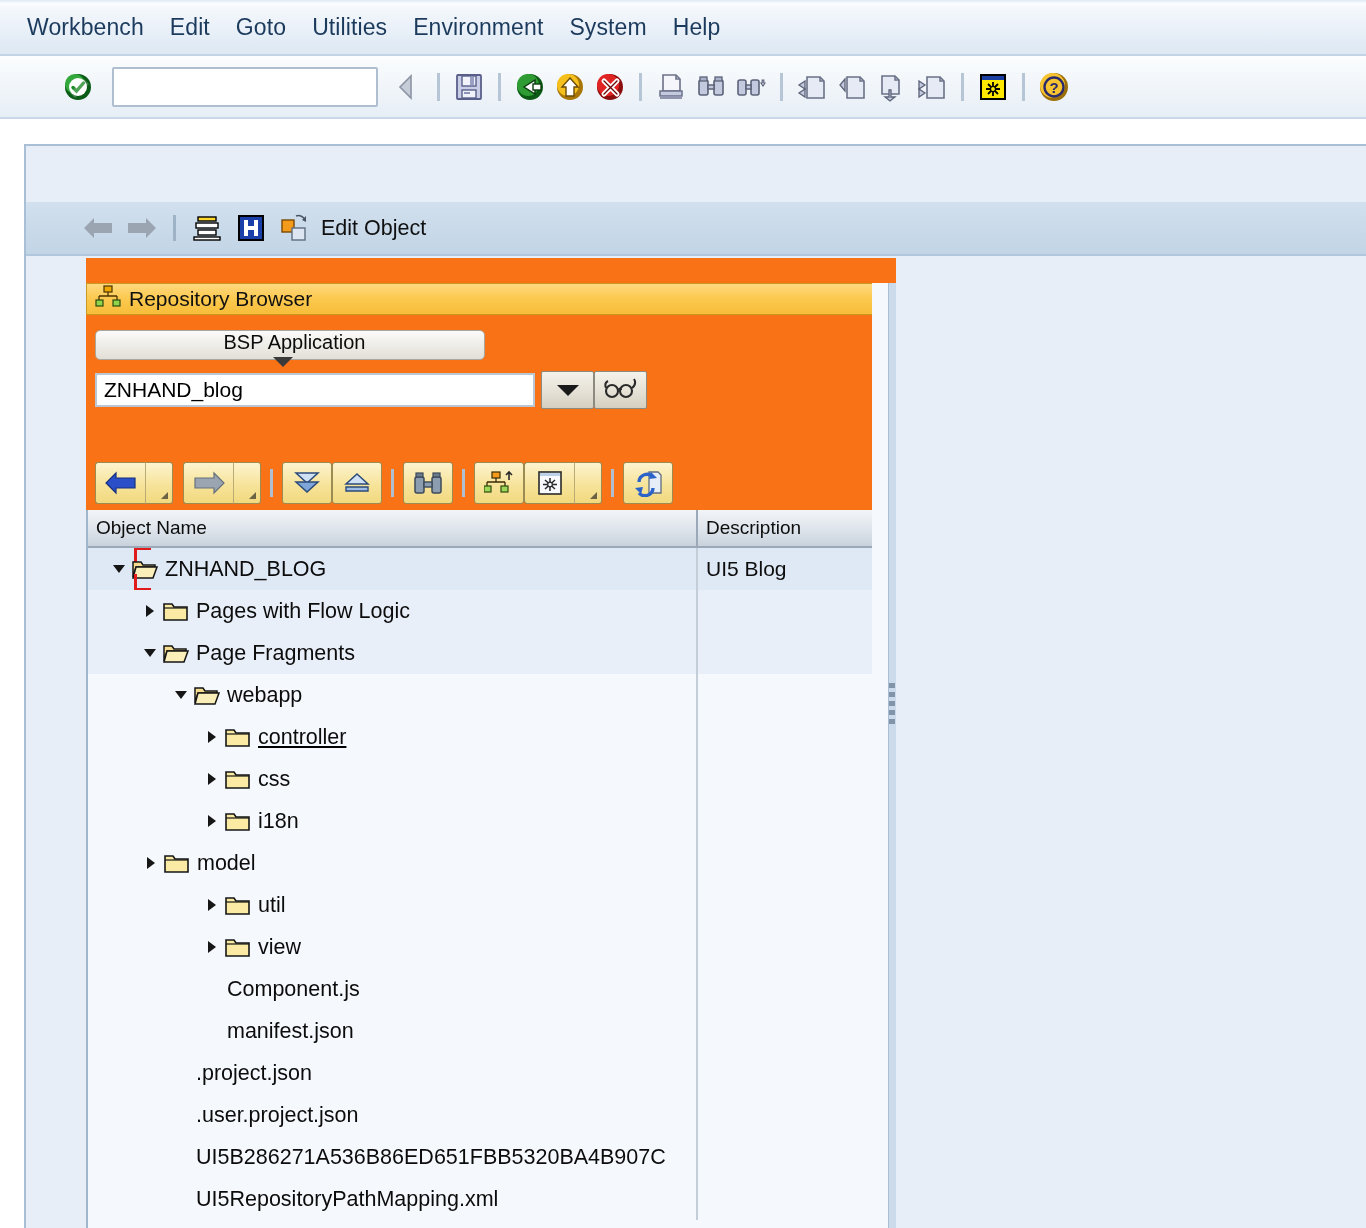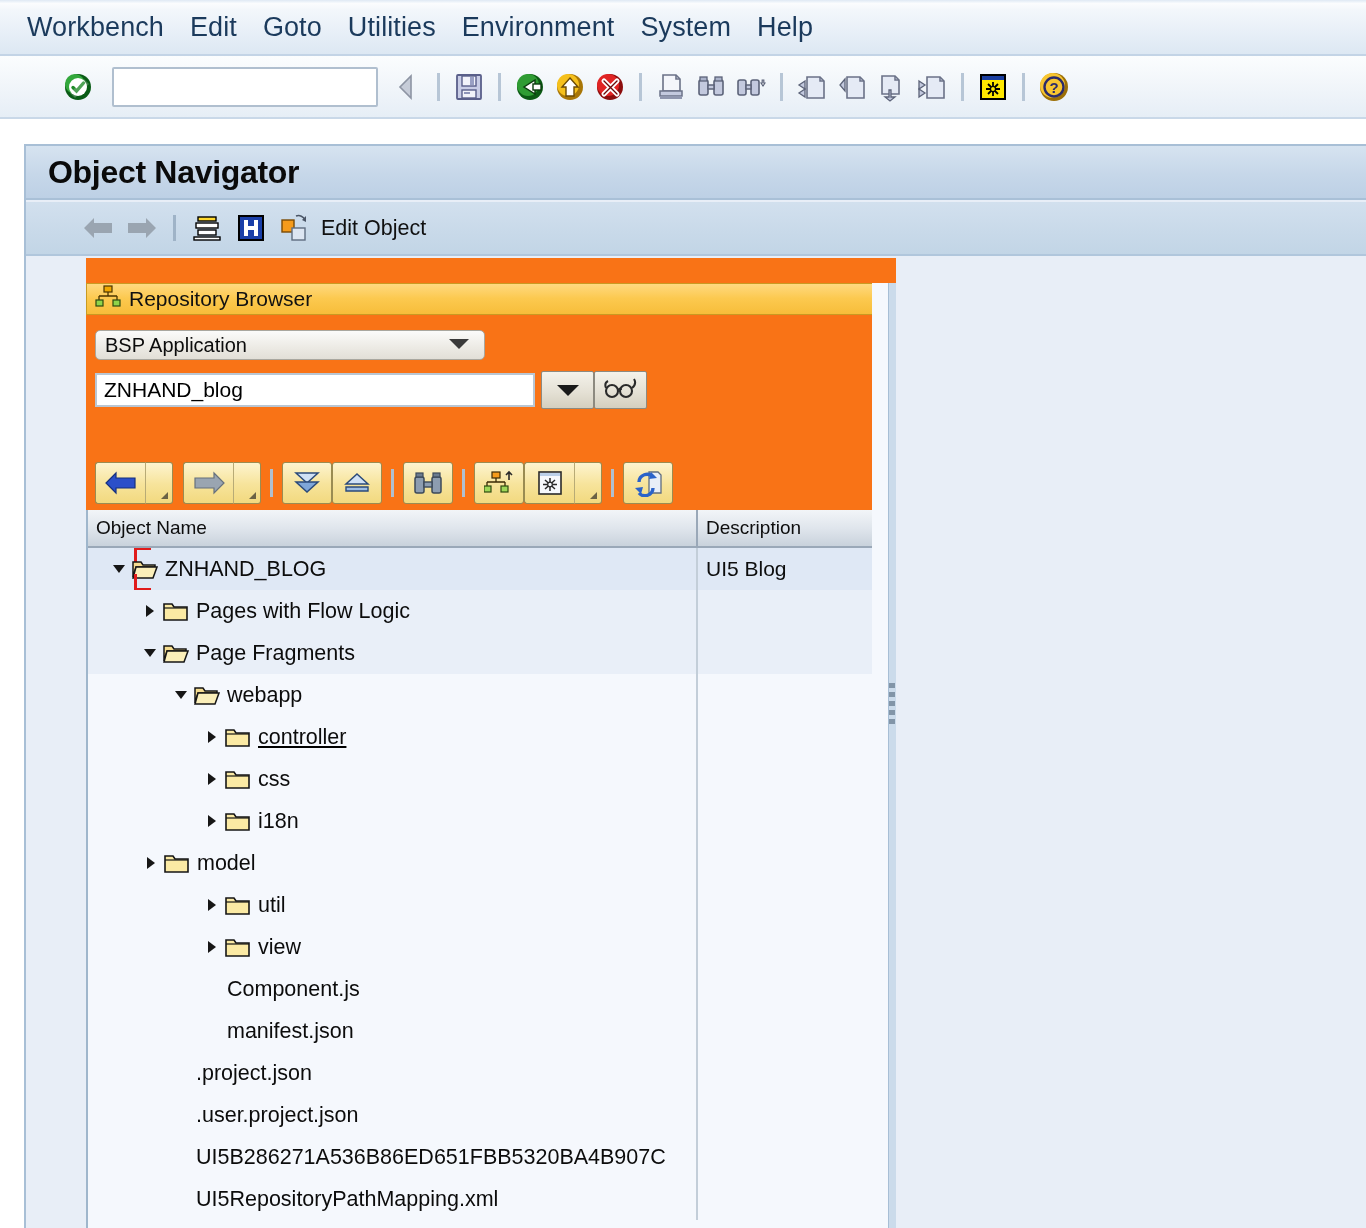--- a/index.html
+++ b/index.html
@@ -17,21 +17,21 @@
     background: linear-gradient(to bottom, #ffffff 0%, #f3f7fb 18%, #e9f0f8 55%, #dde8f3 99%);
     border-bottom: 2px solid #c3d4e6;
     display: flex; align-items: center;
     padding-left: 14px;
   }
   #menubar::before {
     content: ""; position: absolute; left: 0; top: 0; width: 100%; height: 3px;
     background: linear-gradient(to bottom, #dfe9f4, #f7fafd);
   }
   .menu-item {
-    font-size: 27px; color: #1b3a5c; padding: 2px 13px;
+    font-size: 23px; color: #1b3a5c; padding: 2px 13px;
     letter-spacing: 0.1px; white-space: nowrap;
   }
 
   
   #toolbar {
     position: absolute; left: 0; top: 56px; width: 1366px; height: 63px;
     background: linear-gradient(to bottom, #fbfdfe 0%, #f2f6fa 45%, #e6eef6 100%);
     border-bottom: 2px solid #c9d8e8;
     display: flex; align-items: center;
     padding-left: 58px; gap: 0px;
@@ -84,21 +84,21 @@
     border: 1px solid #c99a22;
     display: flex; align-items: center; padding-left: 8px;
   }
   #rbheader .lbl { font-size: 21px; color: #111; margin-left: 8px; white-space: nowrap; }
 
   #selectorarea { position: absolute; left: 0; top: 72px; width: 842px; height: 130px; }
   #typeselect {
     position: absolute; left: 9px; top: 0; width: 390px; height: 30px;
     background: linear-gradient(to bottom, #fbfbfa 0%, #eceae4 60%, #e2dfd7 100%);
     border: 1px solid #a9a79f; border-radius: 5px;
-    display: flex; align-items: center;
+    display: flex; align-items: center; flex-direction: column;
   }
   #typeselect .val { font-size: 20px; color: #0c0c0c; padding-left: 9px; flex: 1; white-space: nowrap; }
   #typeselect .arrow { margin-right: 14px; }
 
   #objname {
     position: absolute; left: 9px; top: 43px; width: 440px; height: 34px;
     background: #ffffff; border: 2px solid #b9c6d3;
     font-size: 21px; color: #000; padding: 0 7px; outline: none;
     font-family: "Liberation Sans", sans-serif;
   }
@@ -352,23 +352,20 @@
       <circle cx="14.5" cy="14.5" r="12.5" fill="#f7c531"></circle>
       <circle cx="16" cy="16" r="9.5" fill="none" stroke="#2b2b6b" stroke-width="2.4"></circle>
       <text x="16" y="22" font-size="15" font-weight="bold" fill="#2b2b6b" text-anchor="middle" font-family="Liberation Sans, sans-serif">?</text>
     </svg>
   </div>
 </div>
 
 <div id="screenbody">
   <div id="apppanel">
 
-    <div id="titlebar">
-      <div class="title">Object Navigator</div>
-    </div>
 
     <div id="apptoolbar">
       <div class="app-ico">
         <svg width="34" height="26" viewBox="0 0 34 26">
           <path d="M13 3 L3 13 L13 23 L13 18 L31 18 L31 8 L13 8 Z" fill="#9aa5b1"></path>
         </svg>
       </div>
       <div class="app-ico">
         <svg width="34" height="26" viewBox="0 0 34 26">
           <path d="M21 3 L31 13 L21 23 L21 18 L3 18 L3 8 L21 8 Z" fill="#9aa5b1"></path>

